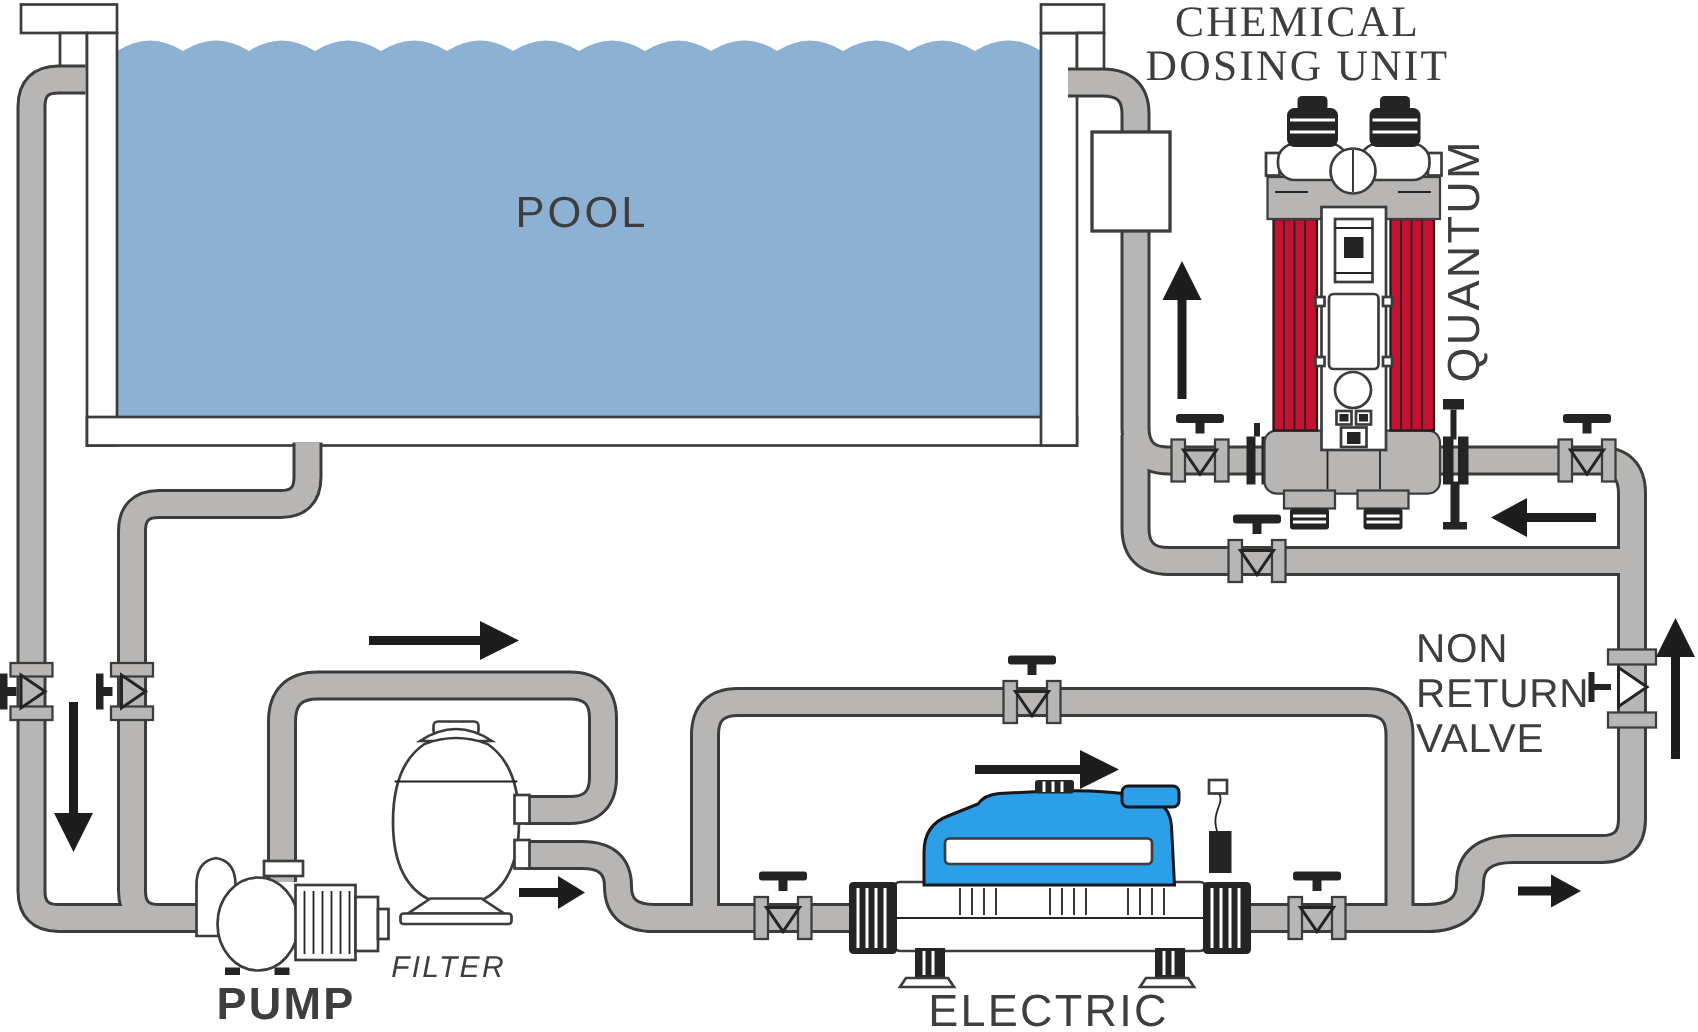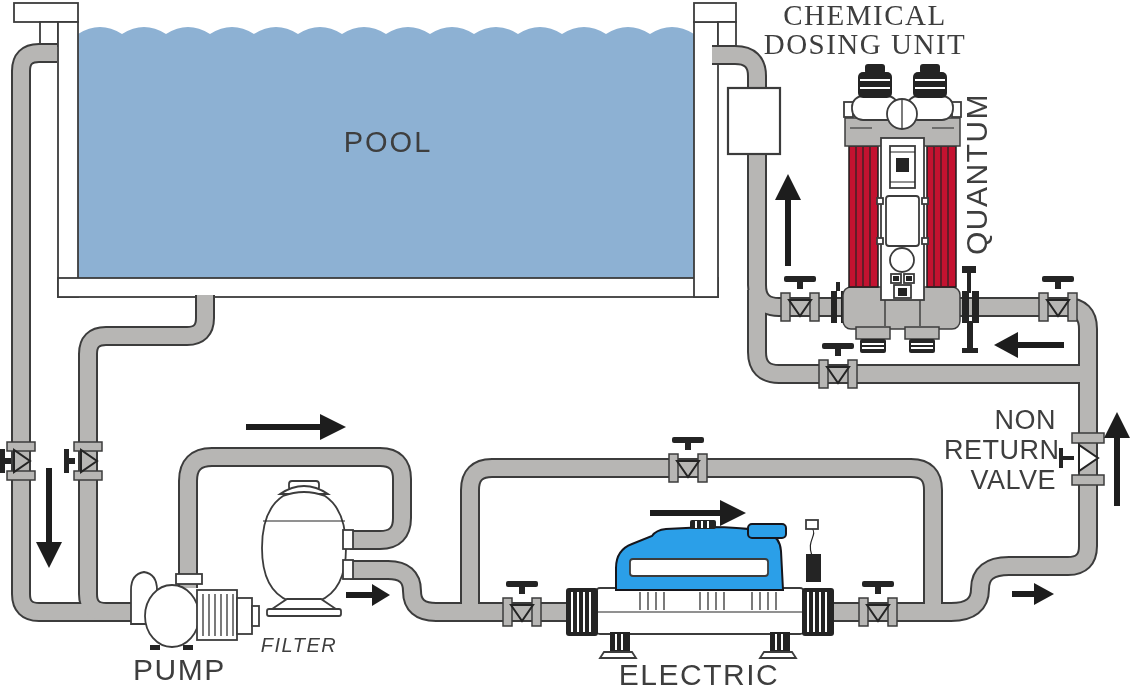--- a/index.html
+++ b/index.html
@@ -8,24 +8,24 @@
   }
   html,body{margin:0;padding:0;background:#fff;}
   .stage{position:relative;width:1132px;height:688px;background:#fff;overflow:hidden;
          font-family:"Liberation Sans",sans-serif;}
   .stage svg{position:absolute;left:0;top:0;}
   .lbl{position:absolute;color:var(--label-text);letter-spacing:1.5px;line-height:1.05;}
   .lbl-pool{left:338px;top:127px;width:100px;text-align:center;font-size:29px;letter-spacing:2px;}
   .lbl-cdu{left:760px;top:1px;width:210px;text-align:center;font-size:29px;line-height:29px;font-family:Liberation Serif, serif;}
   .lbl-quantum{left:977px;top:174px;transform:translate(-50%,-50%) rotate(-90deg);
                white-space:nowrap;font-size:30px;}
-  .lbl-nrv{left:944px;top:405px;width:112px;text-align:right;font-size:27px;line-height:30px;letter-spacing:0.5px;}
+  .lbl-nrv{left:944px;top:417px;width:112px;font-size:27px;line-height:30px;letter-spacing:0.5px;}
   .lbl-heater{left:556px;top:659px;width:286px;text-align:center;font-size:30px;}
   .lbl-filter{left:243px;top:635px;width:112px;text-align:center;font-size:20px;font-style:italic;}
-  .lbl-pump{left:133px;top:654px;width:104px;text-align:left;font-size:30px;}
+  .lbl-pump{left:133px;top:654px;width:104px;text-align:right;font-size:30px;font-weight:bold;}
   
   .po{fill:none;stroke:var(--pipe-outline);stroke-width:20;}
   .pi{fill:none;stroke:var(--pipe);stroke-width:16;}
   .pf{fill:var(--pipe);stroke:var(--pipe-outline);stroke-width:1.5;}
   .vt{fill:none;stroke:#242424;stroke-width:2;}
   .vh{fill:#242424;}
   .ol{fill:#ffffff;stroke:var(--pipe-outline);stroke-width:1.8;}
   .ar{fill:var(--line);}
   .dk{fill:#242424;}
   .red{fill:var(--quantum-red);stroke:#1d1d1d;stroke-width:1.5;}

